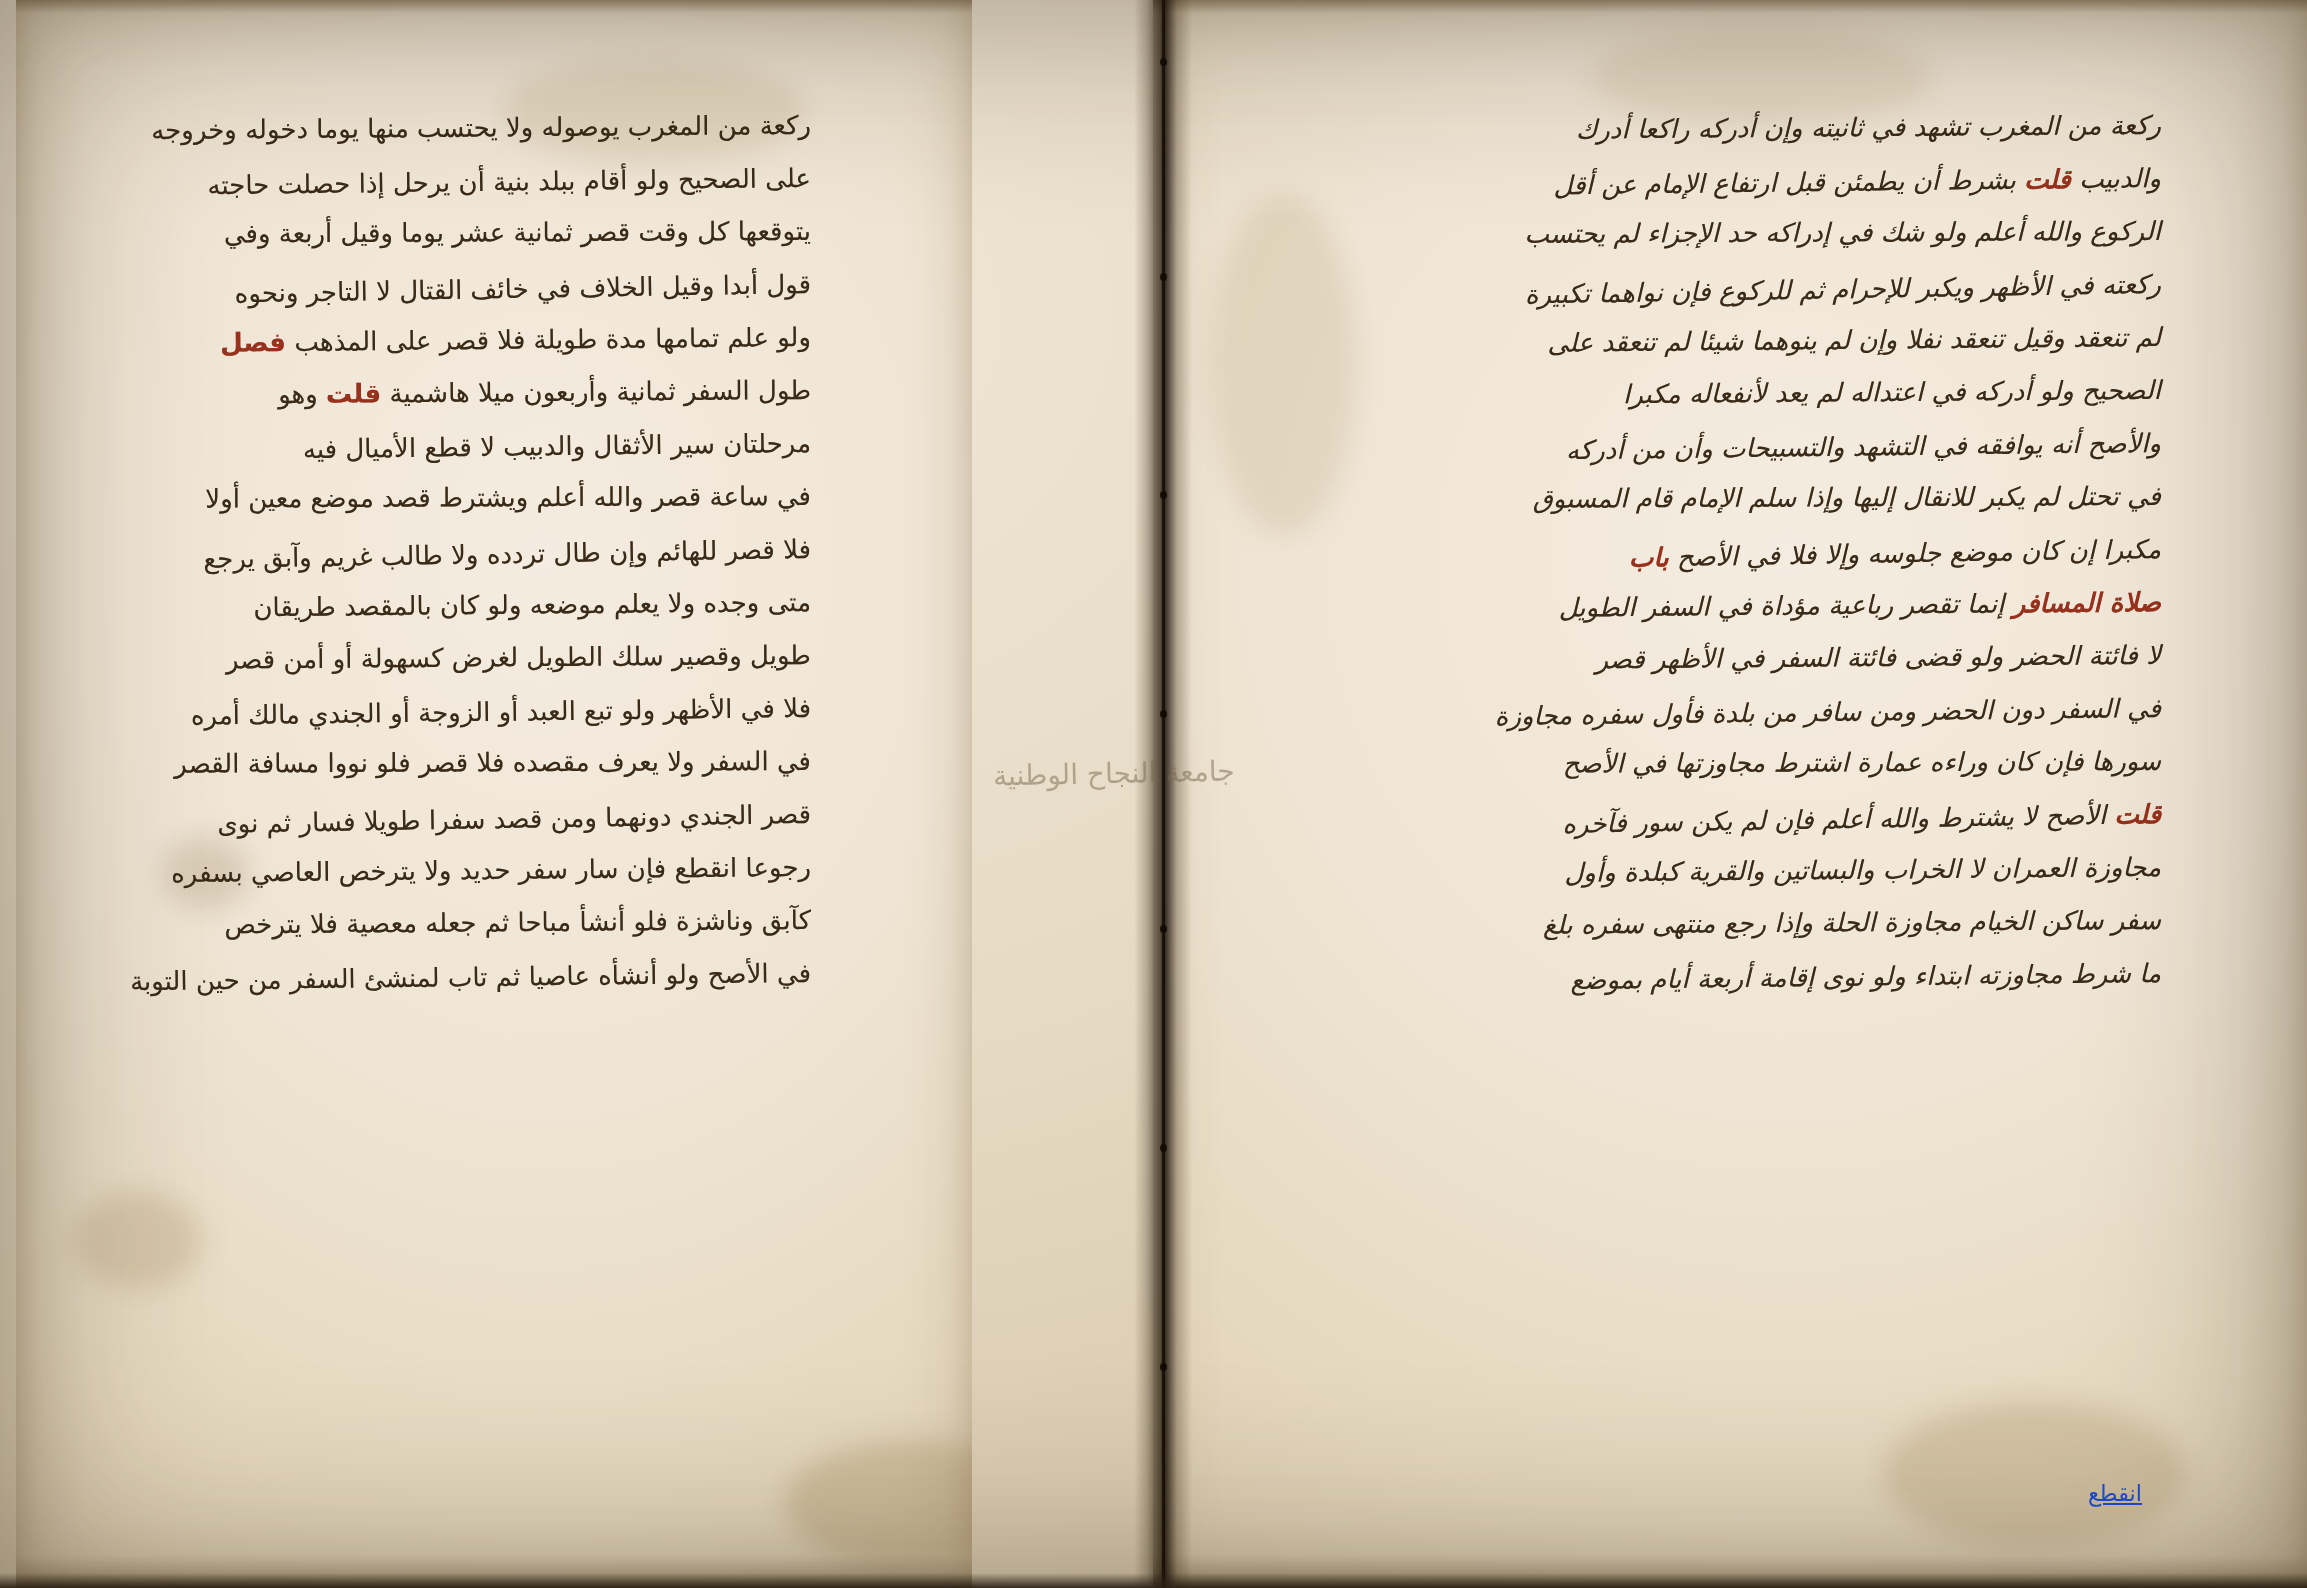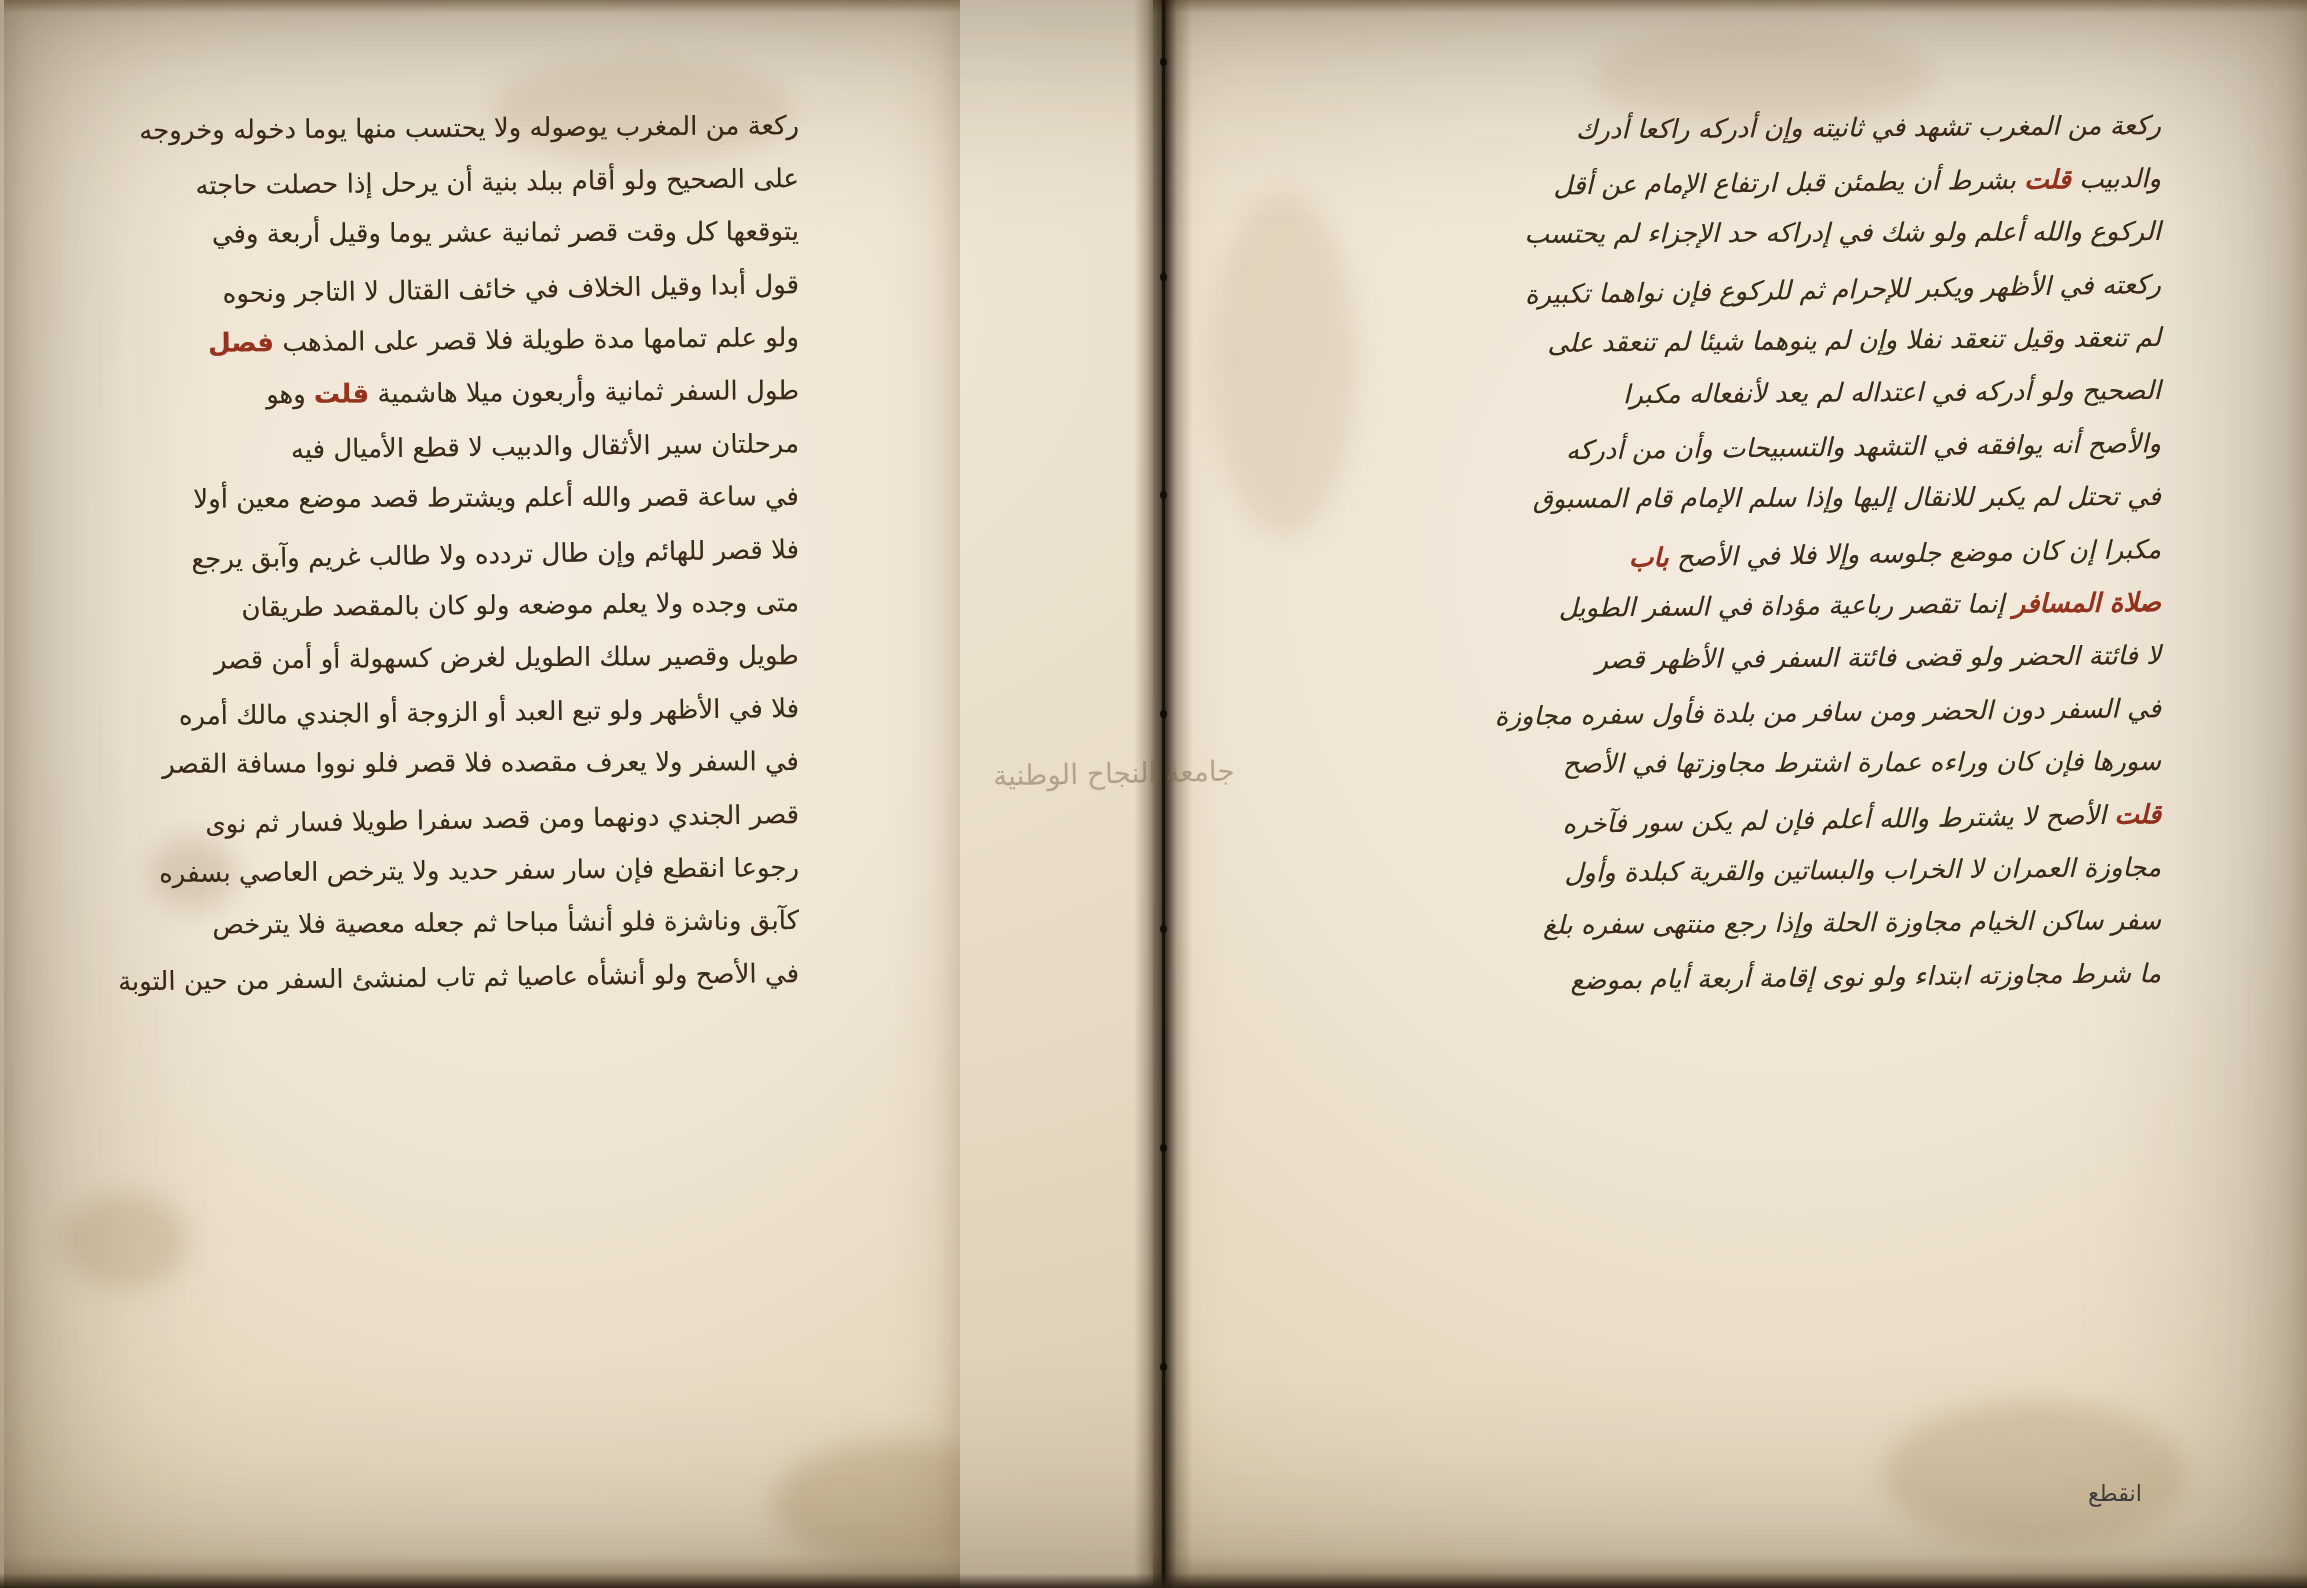--- a/index.html
+++ b/index.html
@@ -68,21 +68,21 @@
     z-index: 8;
   }
 
   
   .leaf {
     position: absolute;
     top: 0;
     bottom: 0;
     overflow: hidden;
   }
-  .leaf-left  { left: 4px;     width: 956px; }
+  .leaf-left  { left: 16px;     width: 956px; }
   .leaf-right { left: 1153px; width: 1154px; }
 
   .leaf-paper {
     position: absolute;
     inset: 0;
     background:
       radial-gradient(ellipse 120% 90% at 55% 35%, #f4ece0 0%, #efe5d4 38%, #e5d8bf 68%, #d6c6a6 92%, #c6b390 100%);
   }
   
   .blotch {
@@ -148,22 +148,23 @@
   .w0 { transform: rotate(-0.45deg); }
   .w1 { transform: rotate(-0.70deg); }
   .w2 { transform: rotate(-0.25deg); }
   .w3 { transform: rotate(-0.95deg); }
   .w4 { transform: rotate(-0.55deg); }
 
   
   .catchword {
     position: absolute;
     font-size: 22.4px;
-    color: #404040;
+    color: #1d4ed8;
     direction: rtl;
+    text-decoration: underline;
   }
 
   
   .watermark {
     position: absolute;
     left: 993px;
     top: 757px;
     font-size: 28px;
     color: rgba(120, 104, 78, 0.50);
     direction: rtl;

